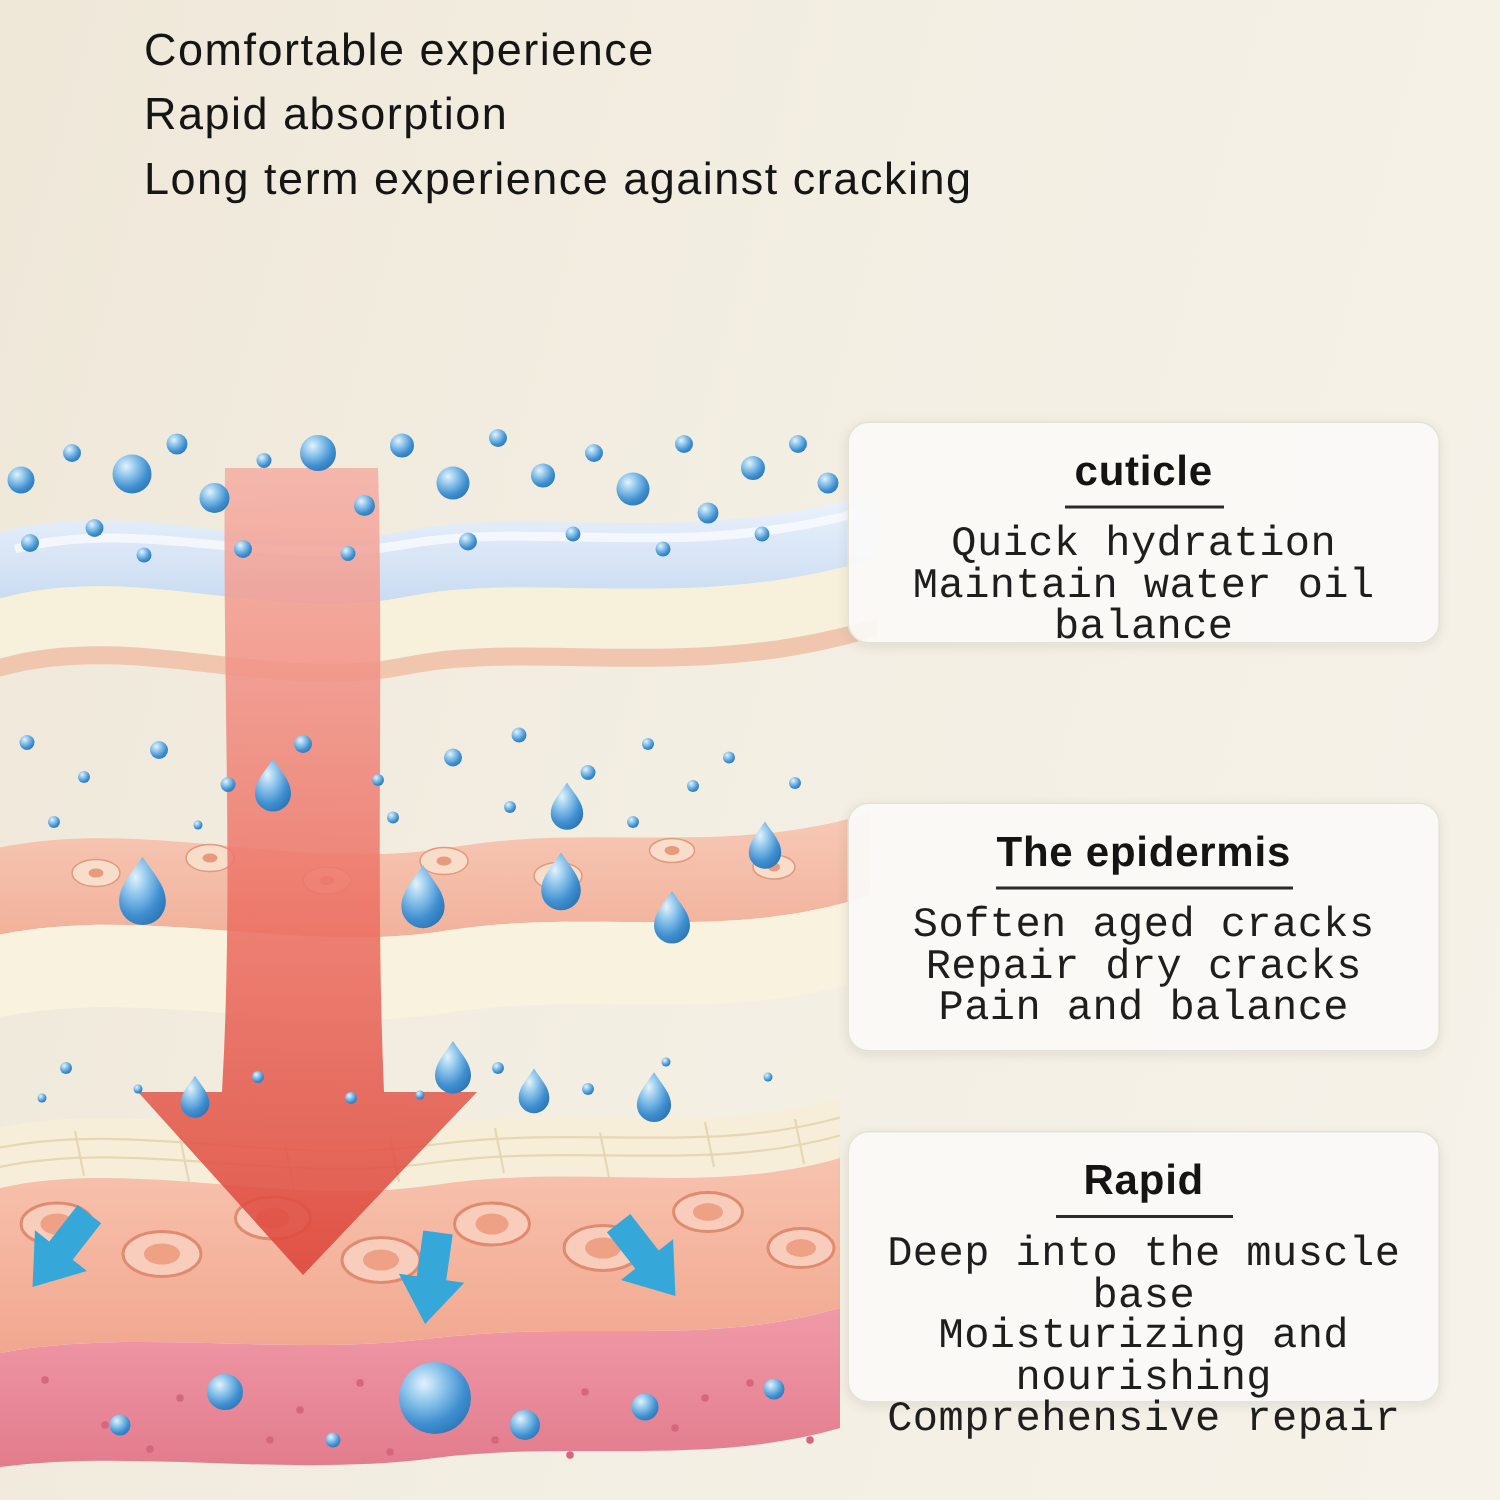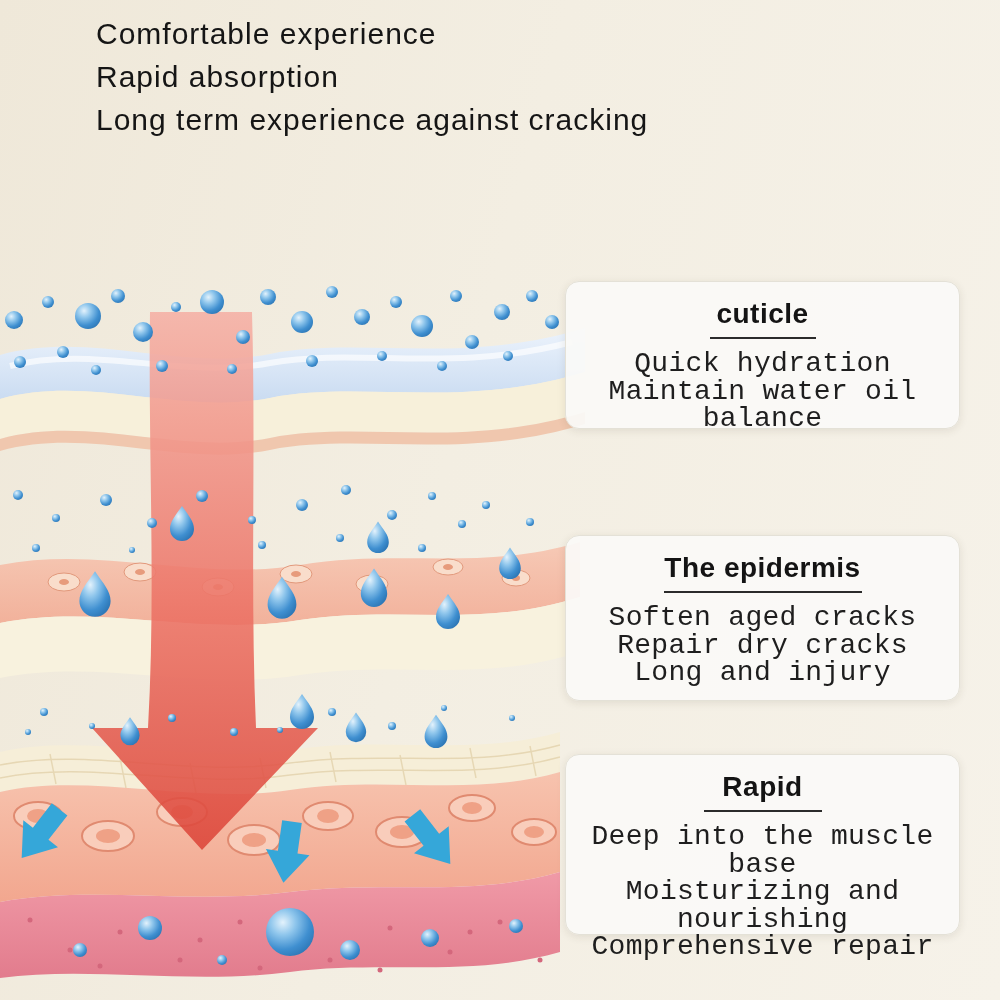--- a/index.html
+++ b/index.html
@@ -255,21 +255,21 @@
     <div class="underline u1"></div>
     <div class="card-line">Quick hydration</div>
     <div class="card-line">Maintain water oil balance</div>
   </div>
 
   <div class="card card2">
     <div class="card-title">The epidermis</div>
     <div class="underline u2"></div>
     <div class="card-line">Soften aged cracks</div>
     <div class="card-line">Repair dry cracks</div>
-    <div class="card-line">Long and injury</div>
+    <div class="card-line">Pain and balance</div>
   </div>
 
   <div class="card card3">
     <div class="card-title">Rapid</div>
     <div class="underline u3"></div>
     <div class="card-line">Deep into the muscle base</div>
     <div class="card-line">Moisturizing and nourishing</div>
     <div class="card-line">Comprehensive repair</div>
   </div>
 

